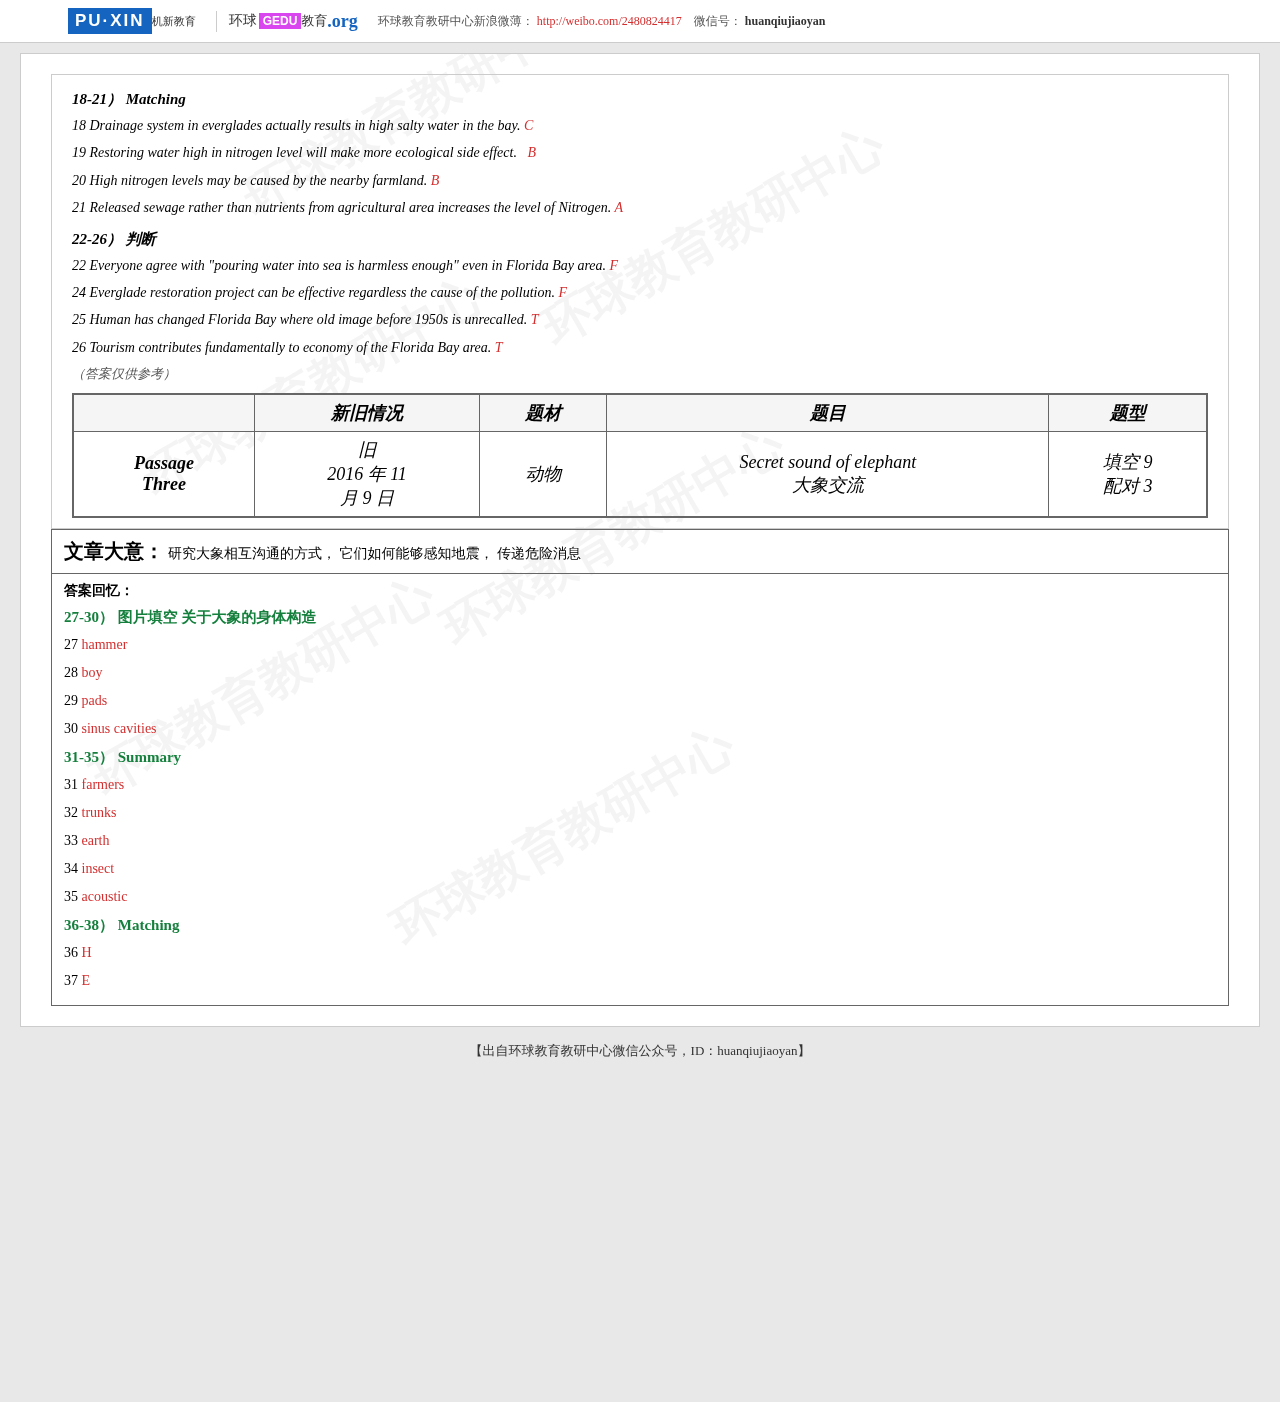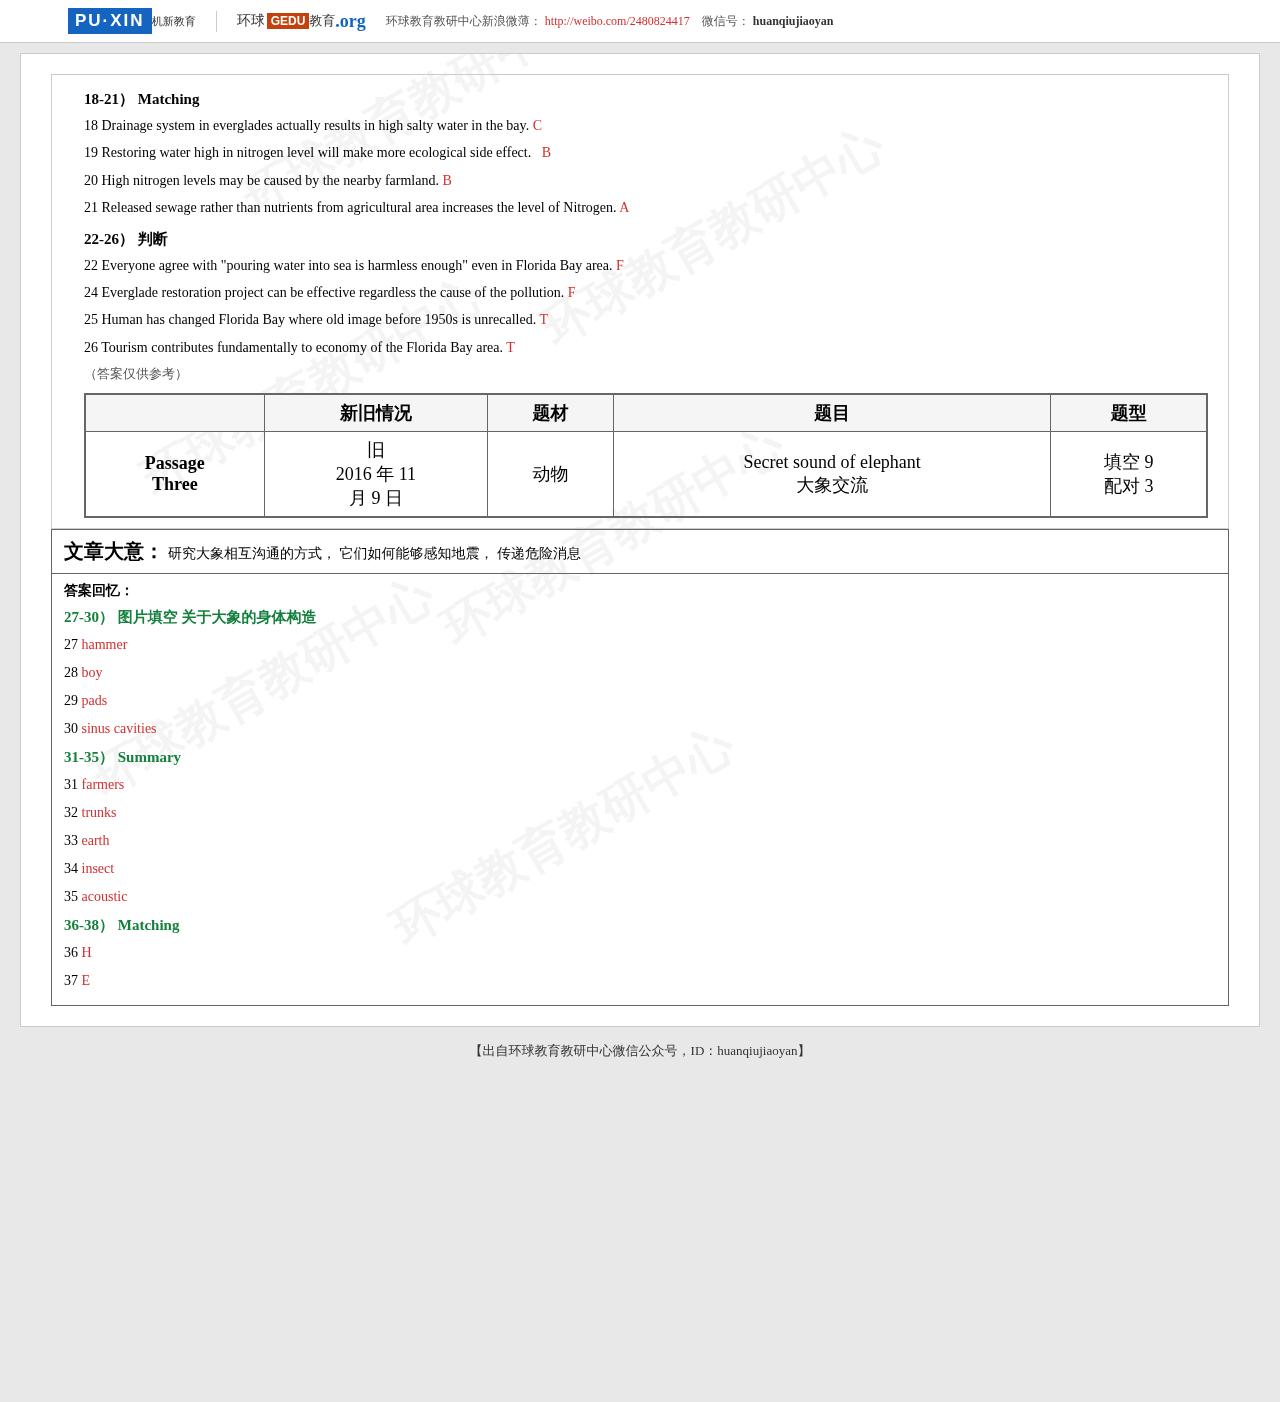--- a/index.html
+++ b/index.html
@@ -28,21 +28,21 @@
     }
     .logo-puxin {
       display: flex;
       align-items: center;
       margin-right: 10px;
     }
     .logo-huanqiu {
       display: flex;
       align-items: center;
       border-left: 1px solid #ccc;
-      padding-left: 20px;
+      padding-left: 12px;
       margin-left: 10px;
     }
     .header-weibo {
       font-size: 12px;
       color: #555;
       margin-left: 20px;
     }
     .header-weibo strong {
       color: #333;
     }
@@ -180,39 +180,40 @@
       border: 1px solid #666;
       margin: 10px 0 0 0;
     }
     .table-wrapper .info-table {
       margin: 0;
     }
 
     
     .upper-section {
       border: 1px solid #ccc;
-      padding: 15px 20px 10px 32px;
+      padding: 15px 20px 10px 20px;
       margin-bottom: 0;
+      font-style: italic;
     }
   </style>
 </head>
 <body>
 
 <div class="page-wrapper">
 
   <div class="header">
     <div class="logo-puxin">
       <div style="display:flex;align-items:center;padding-left:48px;">
         <div style="background:#1565c0;color:#fff;font-weight:bold;font-size:17px;padding:3px 7px;font-family:Arial,sans-serif;letter-spacing:2px;">PU·XIN</div>
         <div style="font-size:11px;color:#333;font-family:'SimSun',serif;">机新教育</div>
       </div>
     </div>
     <div class="logo-huanqiu">
       <span style="font-size:14px;color:#333;font-family:'SimSun',serif;">环球</span>
-      <span style="background:#c2410c;color:#fff;font-size:12px;font-weight:bold;padding:1px 4px;font-family:Arial,sans-serif;margin-left:2px;">GEDU</span>
+      <span style="background:#d946ef;color:#fff;font-size:12px;font-weight:bold;padding:1px 4px;font-family:Arial,sans-serif;margin-left:2px;">GEDU</span>
       <br>
       <span style="font-size:13px;color:#333;font-family:'SimSun',serif;">教育</span>
       <span style="font-size:18px;color:#1565c0;font-weight:bold;">.org</span>
     </div>
     <div class="header-weibo">
       <span>环球教育教研中心新浪微薄：</span>
       <span style="color:#d32f2f;">http://weibo.com/2480824417</span>
       &nbsp;&nbsp;
       <span>微信号：</span>
       <strong>huanqiujiaoyan</strong>

